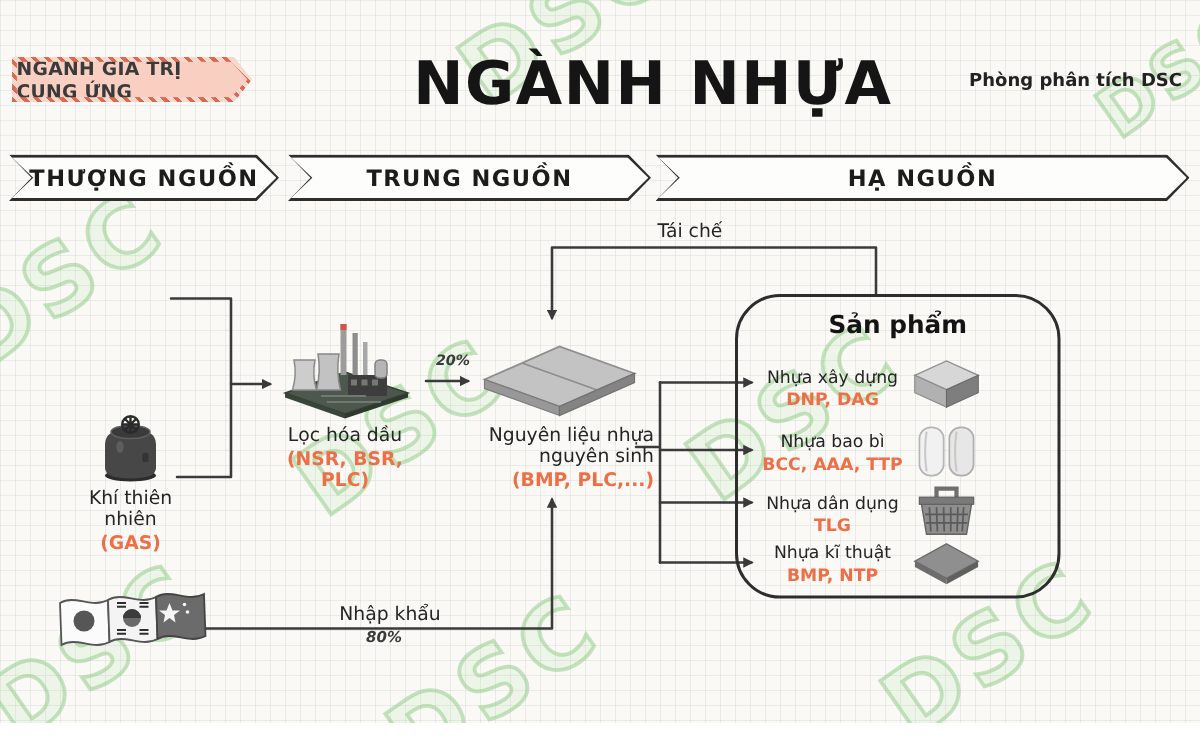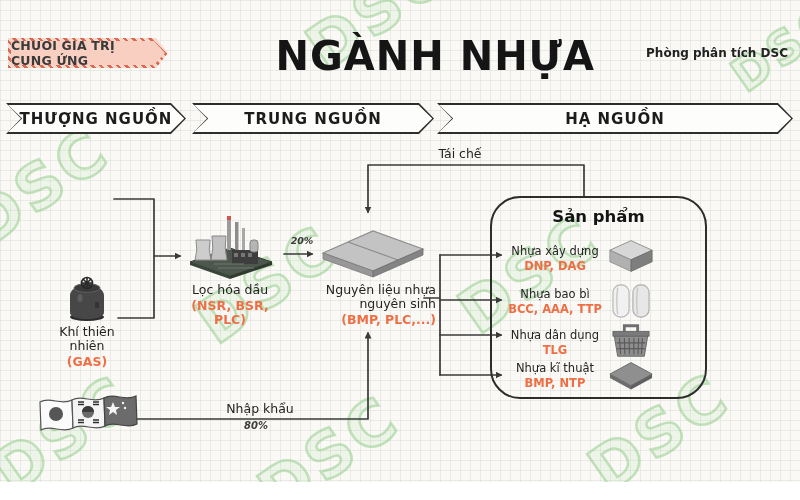--- a/index.html
+++ b/index.html
@@ -87,21 +87,21 @@
   <div class="wm" style="left:-38px; top:150px;">DSC</div>
   <div class="wm" style="left:190px; top:248px;">DSC</div>
   <div class="wm" style="left:452px; top:238px;">DSC</div>
   <div class="wm" style="left:-14px; top:398px;">DSC</div>
   <div class="wm" style="left:252px; top:418px;">DSC</div>
   <div class="wm" style="left:582px; top:396px;">DSC</div>
   <div class="wm" style="left:300px; top:-26px;">DSC</div>
   <div class="wm" style="left:726px; top:20px; font-size:46px;">DSC</div>
 
   <div class="ribbon-outer">
-    <div class="ribbon-inner">CHUỖI GIÁ TRỊ CUNG ỨNG</div>
+    <div class="ribbon-inner">NGÀNH GIÁ TRỊ CUNG ỨNG</div>
   </div>
   <div class="main-title">NGÀNH NHỰA</div>
   <div class="dept">Phòng phân tích DSC</div>
 
   <div class="stage" style="left:192px; width:242px;">
     <div class="outer"></div>
     <div class="inner">TRUNG NGUỒN</div>
   </div>
   <div class="stage" style="left:6px; width:180px;">
     <div class="outer"></div>

